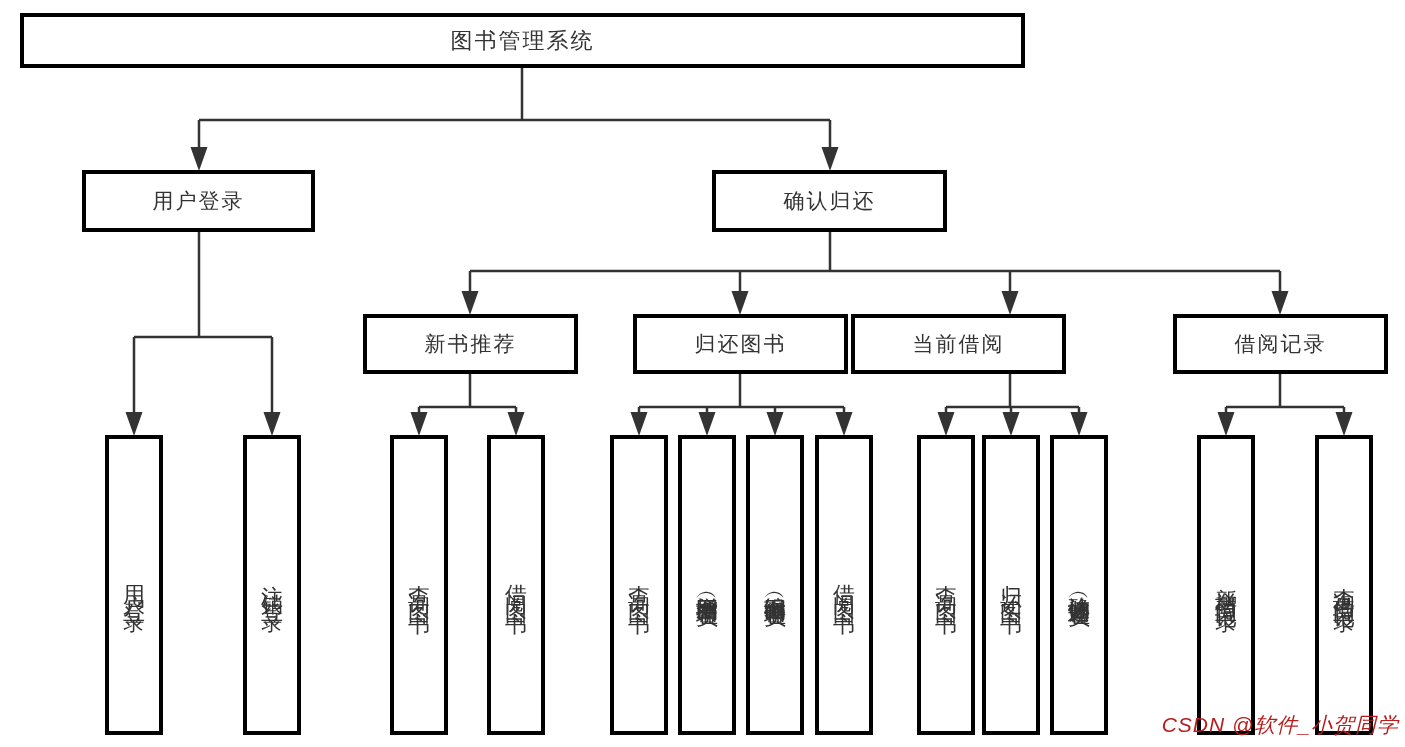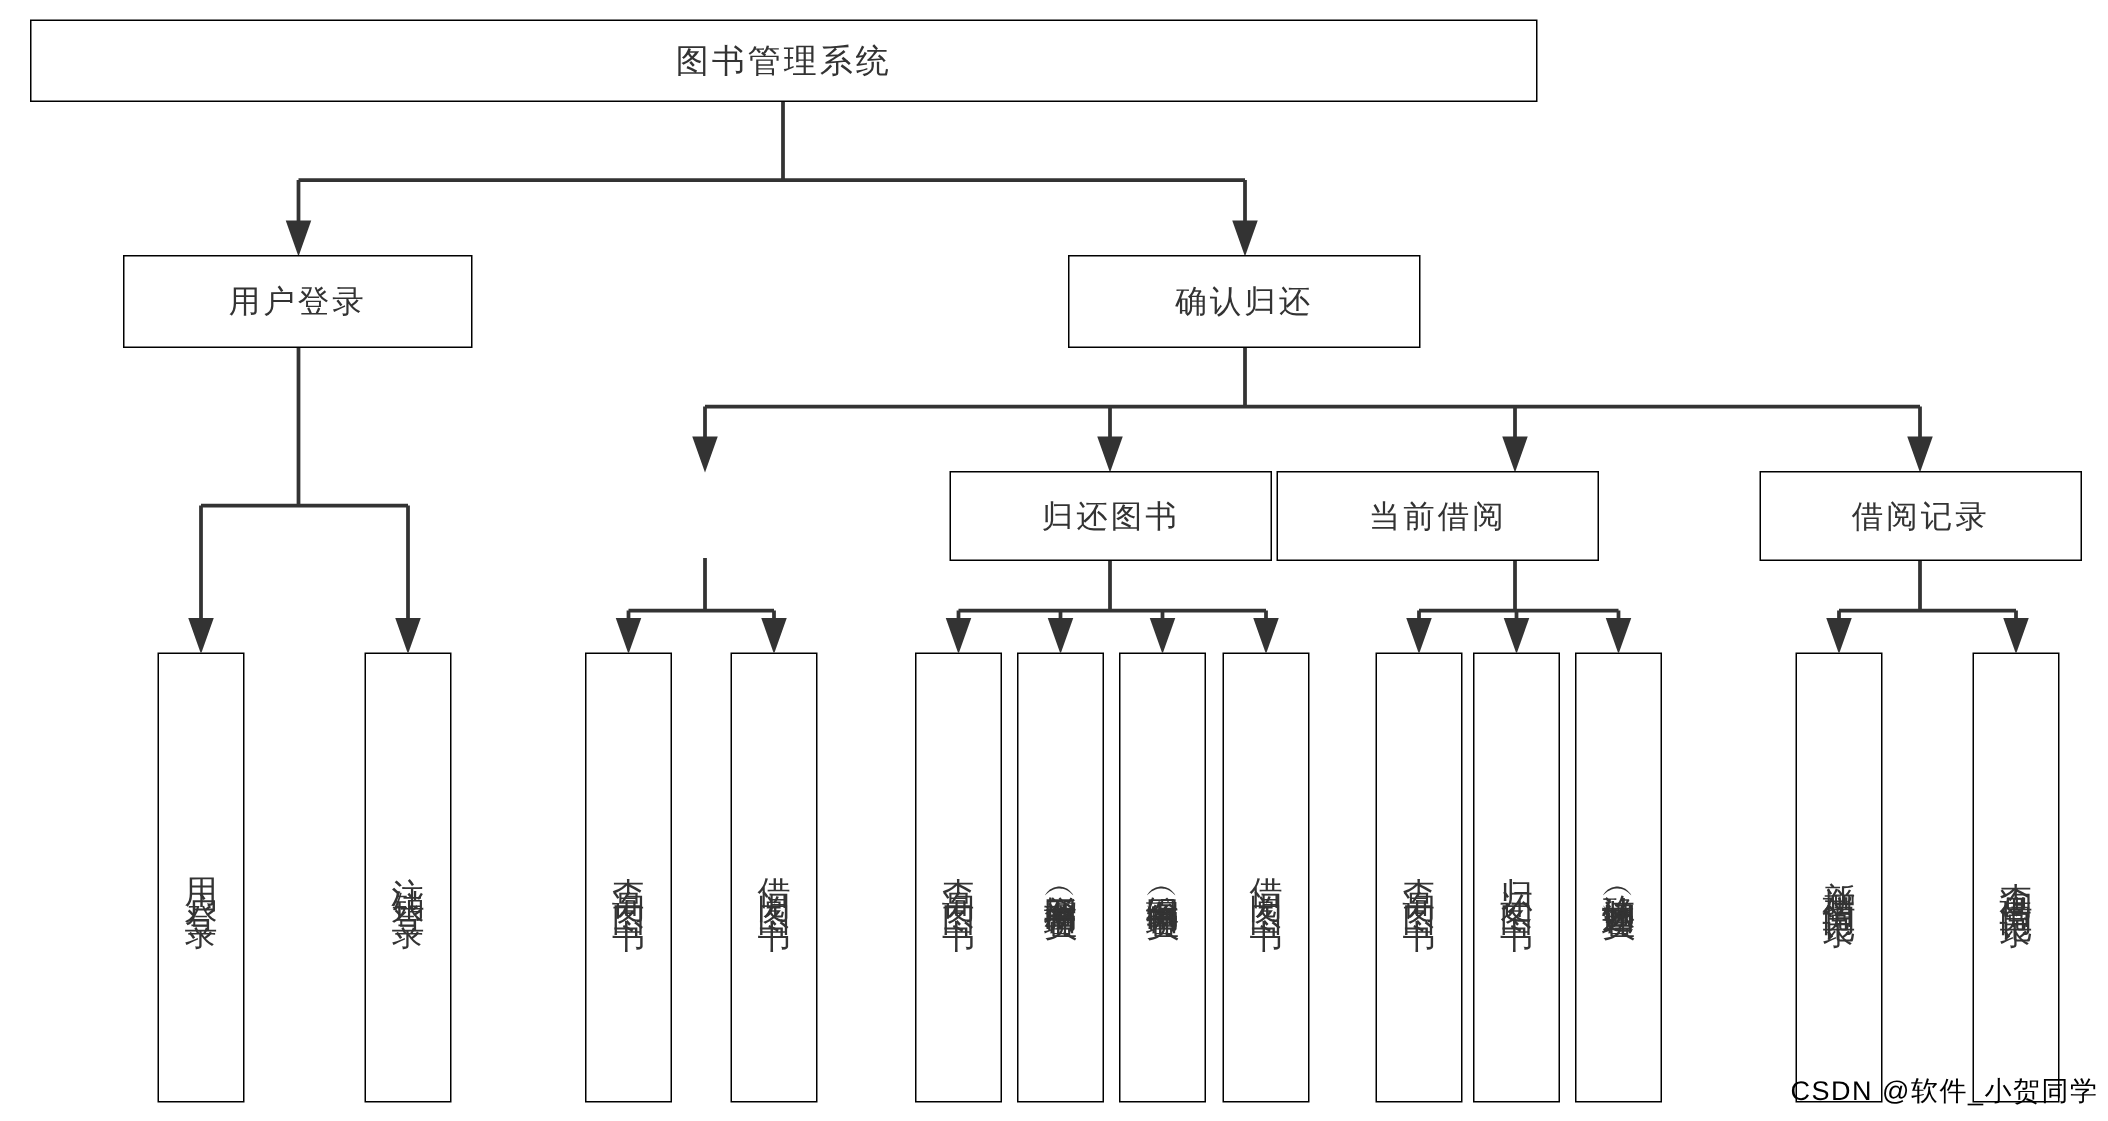--- a/index.html
+++ b/index.html
@@ -1,27 +1,27 @@
 <!DOCTYPE html>
 <html><head>
 <meta charset="utf-8">
 <style>
   html,body{margin:0;padding:0;background:#ffffff;}
   body{width:1405px;height:747px;position:relative;overflow:hidden;
        font-family:"Liberation Sans",sans-serif;color:#333333;}
   .stage{position:absolute;left:0;top:0;width:1405px;height:747px;}
   svg.wires{position:absolute;left:0;top:0;pointer-events:none;}
-  .box{position:absolute;background:#ffffff;border:1px solid #000000;
+  .box{position:absolute;background:#ffffff;border:4px solid #000000;
        display:flex;align-items:center;justify-content:center;box-sizing:border-box;text-align:center;}
   .box.h span{font-size:21px;letter-spacing:2px;white-space:nowrap;}
   .box.root span{font-size:22px;}
   .vtext{writing-mode:vertical-rl;text-orientation:mixed;
          font-size:22px;line-height:1.0;white-space:nowrap;}
-  .watermark{position:absolute;right:6px;bottom:8px;font-size:18px;
-             color:#000000;letter-spacing:1px;white-space:nowrap;}
+  .watermark{position:absolute;right:6px;bottom:8px;font-size:21px;
+             color:#b91c1c;letter-spacing:1px;white-space:nowrap;font-style:italic;}
 </style>
 </head>
 <body>
 
 <div class="stage">
 
   <svg class="wires" width="1405" height="747" viewBox="0 0 1405 747">
     <g stroke="#333333" stroke-width="2.5" fill="none">
       <path d="M522 66 V120 M199 120 H830 M199 120 V150 M830 120 V150"></path>
       <path d="M199 230 V337 M134 337 H272 M134 337 V414 M272 337 V414"></path>
@@ -58,20 +58,23 @@
     <span>图书管理系统</span>
   </div>
 
   <div class="box h" style="left:82px;top:170px;width:233px;height:62px">
     <span>用户登录</span>
   </div>
   <div class="box h" style="left:712px;top:170px;width:235px;height:62px">
     <span>确认归还</span>
   </div>
 
+  <div class="box h" style="left:363px;top:314px;width:215px;height:60px">
+    <span>新书推荐</span>
+  </div>
   <div class="box h" style="left:633px;top:314px;width:215px;height:60px">
     <span>归还图书</span>
   </div>
   <div class="box h" style="left:851px;top:314px;width:215px;height:60px">
     <span>当前借阅</span>
   </div>
   <div class="box h" style="left:1173px;top:314px;width:215px;height:60px">
     <span>借阅记录</span>
   </div>
 

